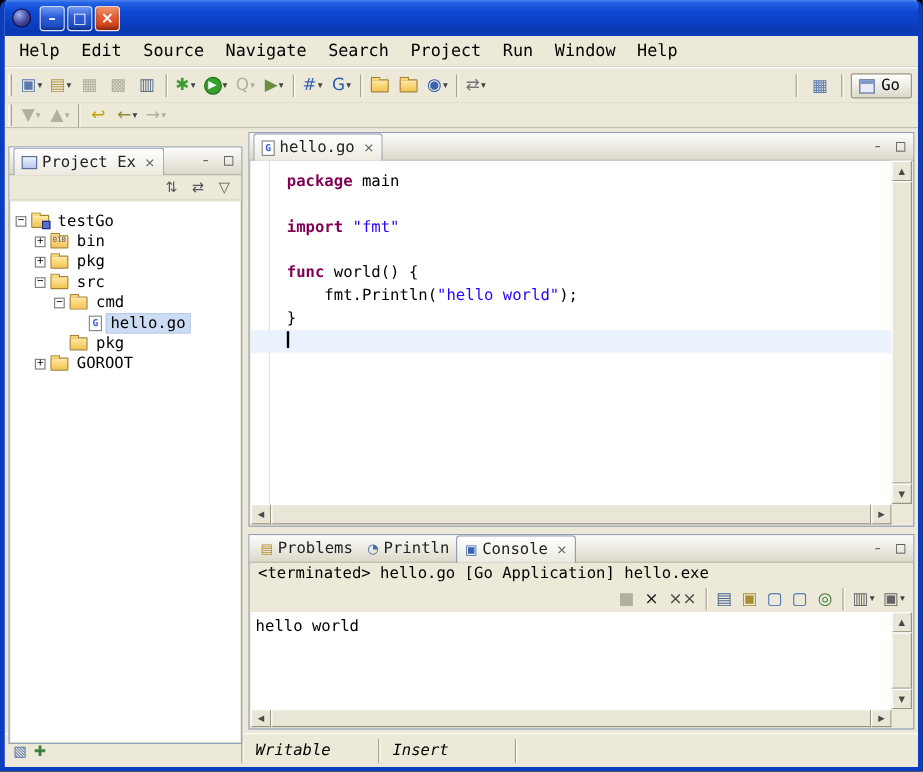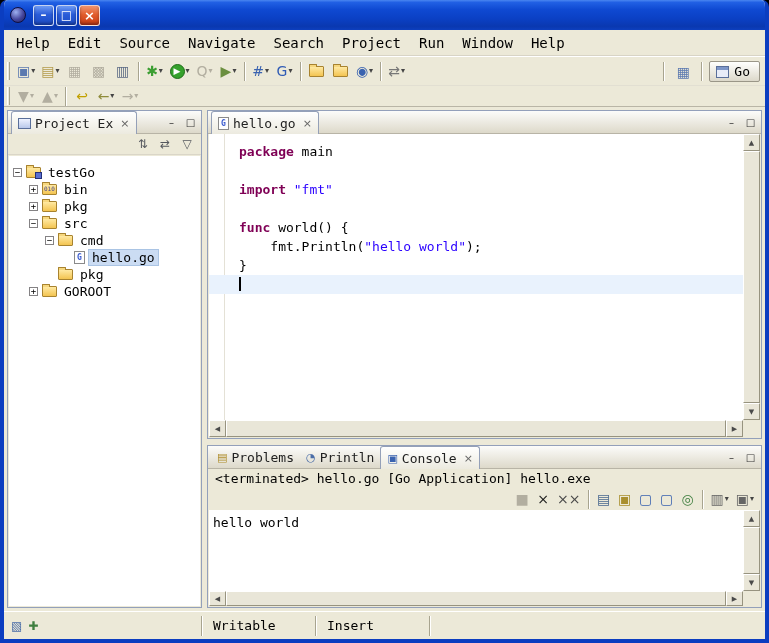--- a/index.html
+++ b/index.html
@@ -59,21 +59,21 @@
     border:1px solid #9a9688; border-radius:2px; font-size:13px;
     background:linear-gradient(to bottom,#fffffd,#dcd8ca); }
   .ic-perspective { width:13px; height:12px; border:1px solid #5a6f9a; background:#e8ecf8;
     position:relative; }
   .ic-perspective::before { content:""; position:absolute; left:0; top:0; right:0; height:3px;
     background:#7d96c8; }
 
   
   .main { position:relative; height:504px; background:#ece9d8; }
   .panel { position:absolute; background:#ece9d8; border:1px solid #93a0ba; }
-  .panel.explorer { left:3px; top:3px; width:195px; height:498px; }
+  .panel.explorer { left:3px; top:15px; width:195px; height:498px; }
   .panel.editor   { left:203px; top:3px; width:555px; height:329px; }
   .panel.console  { left:203px; top:338px; width:555px; height:163px; }
 
   .view-header { height:23px; position:relative; display:flex; align-items:flex-end;
     padding-left:3px; background:linear-gradient(to bottom,#fcfcfa,#ddd9ca);
     border-bottom:1px solid #b8b4a6; }
   .vtab { display:flex; align-items:center; gap:4px; height:21px; padding:0 6px;
     font-size:13px; white-space:nowrap; color:#222; }
   .vtab.selected { background:linear-gradient(to bottom,#ffffff,#ecead f0); 
     background:linear-gradient(to bottom,#ffffff,#eceadf);
@@ -158,21 +158,21 @@
     font-size:13px; white-space:pre; color:#000; }
   .console-body .hscroll { height:15px; right:17px; }
   .console-body .hscroll .sc-btn, .console-body .h-thumb { height:15px; }
 
   
   .statusbar { height:28px; display:flex; align-items:center; border-top:1px solid #fff;
     background:#ece9d8; padding:0 2px; font-size:13px; }
   .sb-left { width:195px; display:flex; align-items:center; gap:6px; padding-left:5px; }
   .sb-icon { font-size:12px; line-height:1; }
   .sb-div { width:2px; height:20px; border-left:1px solid #a8a48f; border-right:1px solid #fff; }
-  .sb-cell { padding:0 10px; white-space:nowrap; color:#000; }
+  .sb-cell { padding:0 10px; white-space:nowrap; color:#000;font-style:italic; }
   .sb-cell.w1 { width:112px; } .sb-cell.w2 { width:112px; }
   .sb-rest { flex:1; }
 </style>
 </head>
 <body>
 
 <div class="window">
 
   <div class="titlebar">
     <span class="title-icon"></span>

